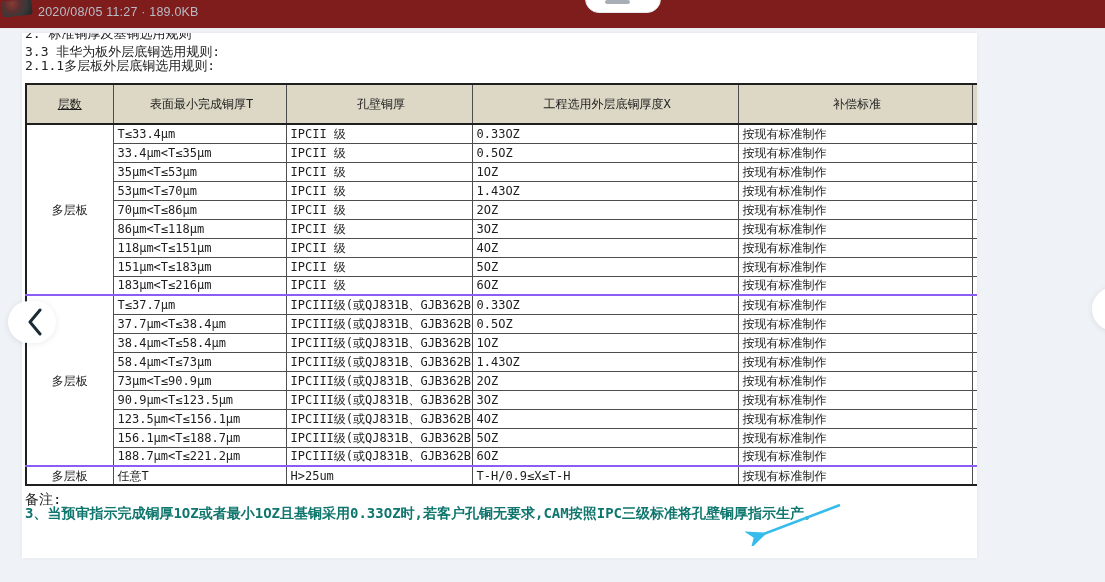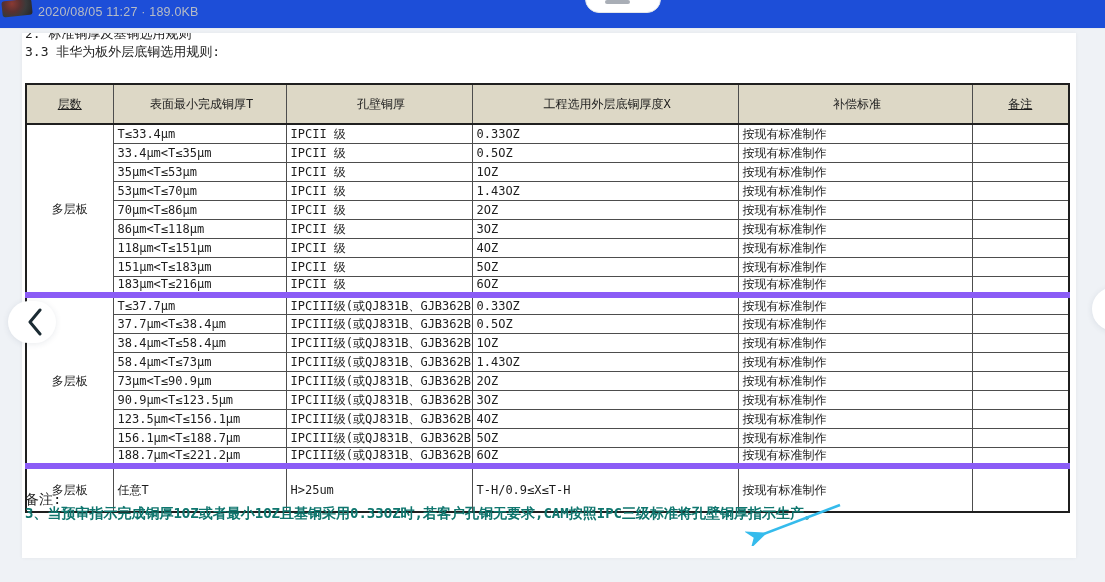--- a/index.html
+++ b/index.html
@@ -5,42 +5,42 @@
   * { margin:0; padding:0; box-sizing:border-box; }
   html,body { width:1105px; height:582px; }
   body {
     position:relative; overflow:hidden;
     background:#eff2f6;
     font-family:"Liberation Sans", sans-serif;
   }
   
   .header-bar {
     position:absolute; left:0; top:0; width:1105px; height:29px;
-    background:#1d4ed8; border-bottom:1px solid #e9ebee;
+    background:#7f1d1d; border-bottom:1px solid #e9ebee;
   }
   .thumb {
     position:absolute; left:2px; top:0; width:30px; height:16px;
     border-radius:3px; transform:rotate(-6deg);
     background:radial-gradient(circle at 35% 20%, #8a3a33 0%, #5a3030 35%, #3a3a3a 60%, #242424 100%);
   }
   .meta {
     position:absolute; left:38px; top:5px;
     font-size:12.5px; color:#b7bcc5; letter-spacing:.2px;
   }
   .top-pill {
     position:absolute; left:585px; top:-15px; width:76px; height:28px;
     background:#ffffff; border:1px solid #e3e6ea; border-radius:15px;
   }
   .top-pill-dash {
     position:absolute; left:605px; top:0; width:25px; height:4px;
     background:#a9aeb6; border-radius:2px;
   }
   
   .doc {
-    position:absolute; left:22px; top:33px; width:1054px; height:525px;
+    position:absolute; left:22px; top:33px; width:955px; height:525px;
     background:#ffffff; overflow:hidden;
     box-shadow:0 0 4px rgba(0,0,0,0.05);
     font-family:"DejaVu Sans Mono", monospace; color:#1c1c1c;
   }
   .doc-heading { position:absolute; left:3px; font-size:13px; white-space:nowrap; color:#222; }
   .clipped     { top:-8px; }
   .h-sec       { top:10px; }
   .h-sub       { top:24px; }
   
   .copper-table {
@@ -53,22 +53,22 @@
   .copper-table col.c2{width:186px;} .copper-table col.c3{width:266px;}
   .copper-table col.c4{width:234px;} .copper-table col.c5{width:97px;}
   .copper-table th, .copper-table td {
     border:1px solid #4d4d4d; padding:0 0 0 4px; height:19px;
     overflow:hidden; white-space:nowrap; font-weight:normal; text-align:left;
   }
   .copper-table th {
     background:#ddd8c6; height:26px; border-bottom:2px solid #1f1f1f;text-align:center;
   }
   .copper-table th.center { text-align:center; padding:12px;text-decoration:underline; }
-  .copper-table td.layer-cell { text-align:center; padding:14px; }
-  .copper-table tr.sec > td { border-top:6px solid #8b5cf6;margin-top:47px; }
+  .copper-table td.layer-cell { text-align:center; padding:0; }
+  .copper-table tr.sec > td { border-top:2px solid #8b5cf6;margin-top:47px; }
   
   .notes { position:absolute; left:3px; top:460px; font-size:14px; line-height:13.5px; white-space:nowrap; color:#1f1f1f; }
   .note-line { height:13.5px; }
   .note-blue { color:#0f766e; font-weight:bold; }
   
   .arrow-svg { position:absolute; left:745px; top:498px; }
   .prev-btn {
     position:absolute; left:8px; top:301px; width:48px; height:42px;
     background:#ffffff; border:none; border-radius:21px;
     box-shadow:0 1px 6px rgba(40,60,90,0.10); cursor:pointer;
@@ -86,20 +86,21 @@
 <div class="header-bar">
   <div class="thumb"></div>
   <div class="meta">2020/08/05 11:27 · 189.0KB</div>
 </div>
 <div class="top-pill"></div>
 <div class="top-pill-dash"></div>
 
 <div class="doc">
   <div class="doc-heading clipped">2. 标准铜厚及基铜选用规则</div>
   <div class="doc-heading h-sec">3.3 非华为板外层底铜选用规则:</div>
+  <div class="doc-heading h-sub">2.1.1多层板外层底铜选用规则:</div>
 
   <table class="copper-table">
     <colgroup>
         <col class="c0">
         <col class="c1">
         <col class="c2">
         <col class="c3">
         <col class="c4">
         <col class="c5">
       </colgroup>

